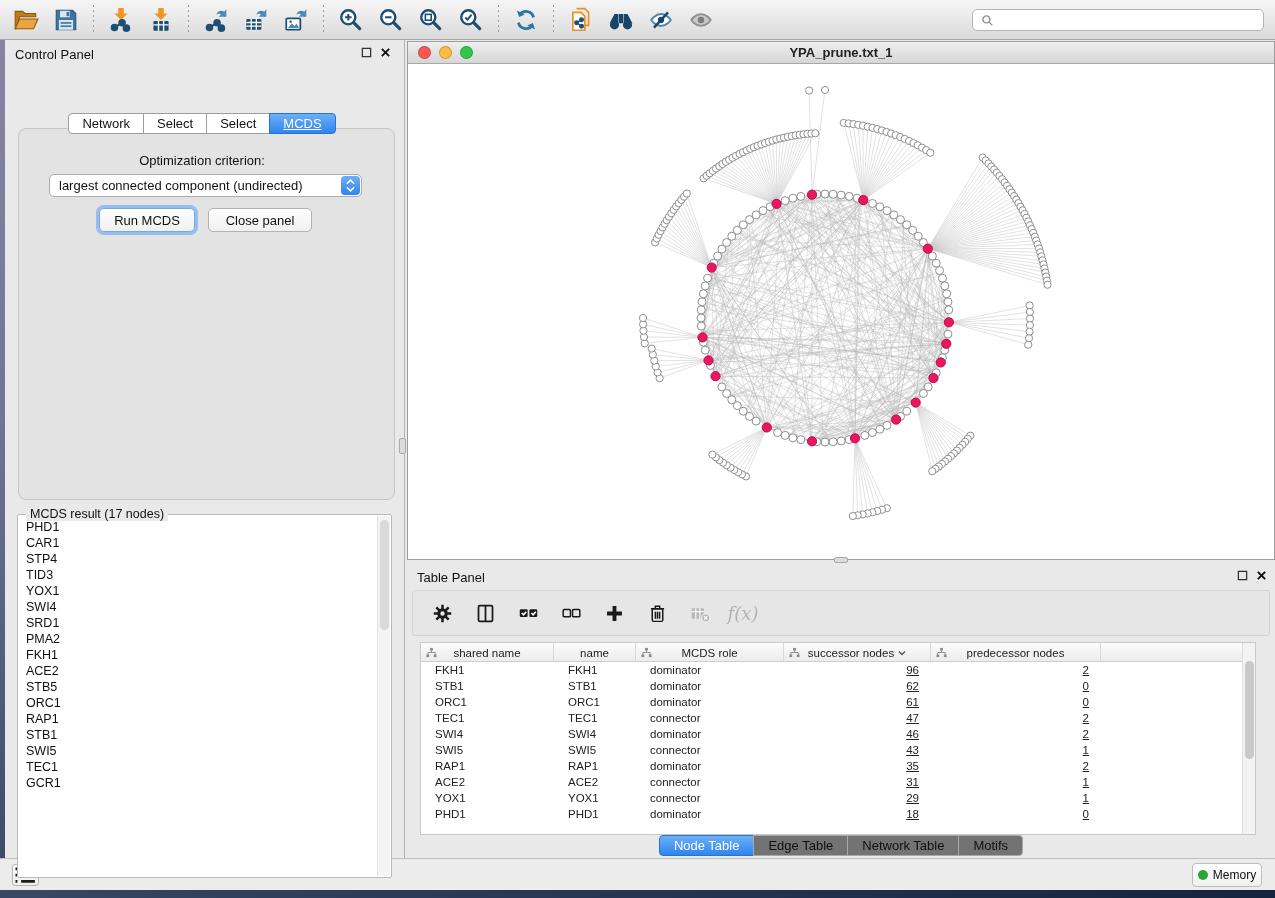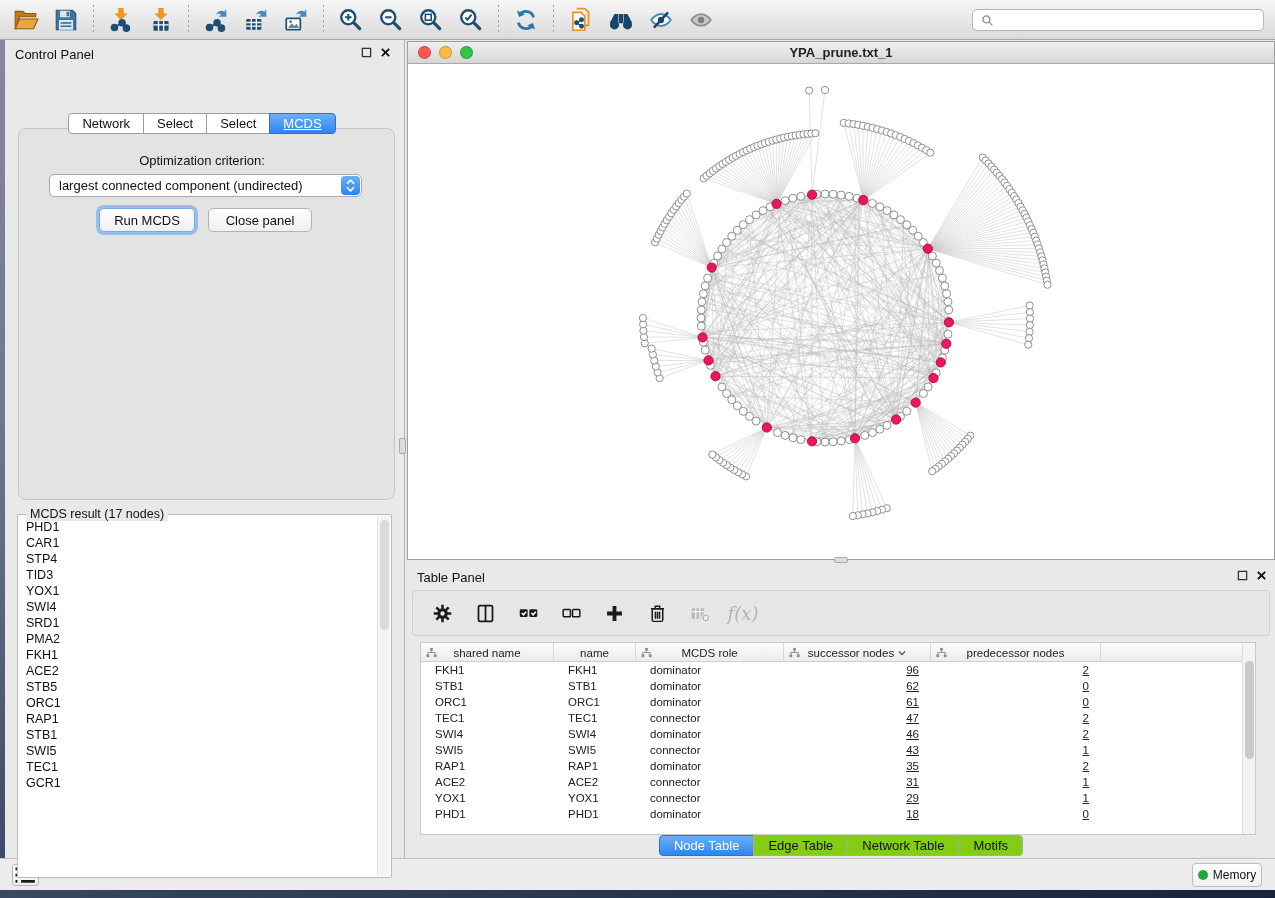--- a/index.html
+++ b/index.html
@@ -113,21 +113,21 @@
   .nt-row { display:flex; height:16px; }
   .nt-td { font-size:11.5px; color:#222; line-height:16px; white-space:nowrap; overflow:hidden; cursor:default; }
   .nt-td.l { text-align:left; padding-left:14px; }
   .nt-td.r { text-align:right; padding-right:12px;text-decoration:underline; }
   #nt-scroll { position:absolute; right:0; top:0; width:13px; height:191px;
     background:#f3f3f3; border-left:1px solid #dedede; }
   #nt-thumb { position:absolute; left:2px; top:18px; width:9px; height:98px;
     background:#c9c9c9; border-radius:5px; }
 
   #tp-tabs { position:absolute; left:0; right:0; top:272px; display:flex; justify-content:center; }
-  .tp-tab { height:21px; padding:0 14px; background:#84cc16; border:1px solid #a8a8a8; margin-left:-1px;
+  .tp-tab { height:21px; padding:0 14px; background:#737373; border:1px solid #a8a8a8; margin-left:-1px;
     font-size:13px; color:#111; display:flex; align-items:center; cursor:pointer; }
   .tp-tab:first-child { border-radius:4px 0 0 4px; margin-left:0; }
   .tp-tab:last-child  { border-radius:0 4px 4px 0; }
   .tp-tab.active { background:linear-gradient(#6cb0f8,#2e85ef); border-color:#2a72cf; color:#fff; }
 
   
   #status-bar { position:absolute; left:0; top:858px; width:1275px; height:32px;
     background:#ececec; border-top:1px solid #bfbfbf; }
   #list-btn { position:absolute; left:12px; top:5px; width:27px; height:22px;
     background:linear-gradient(#fff,#efefef); border:1px solid #b5b5b5; border-radius:3px;

